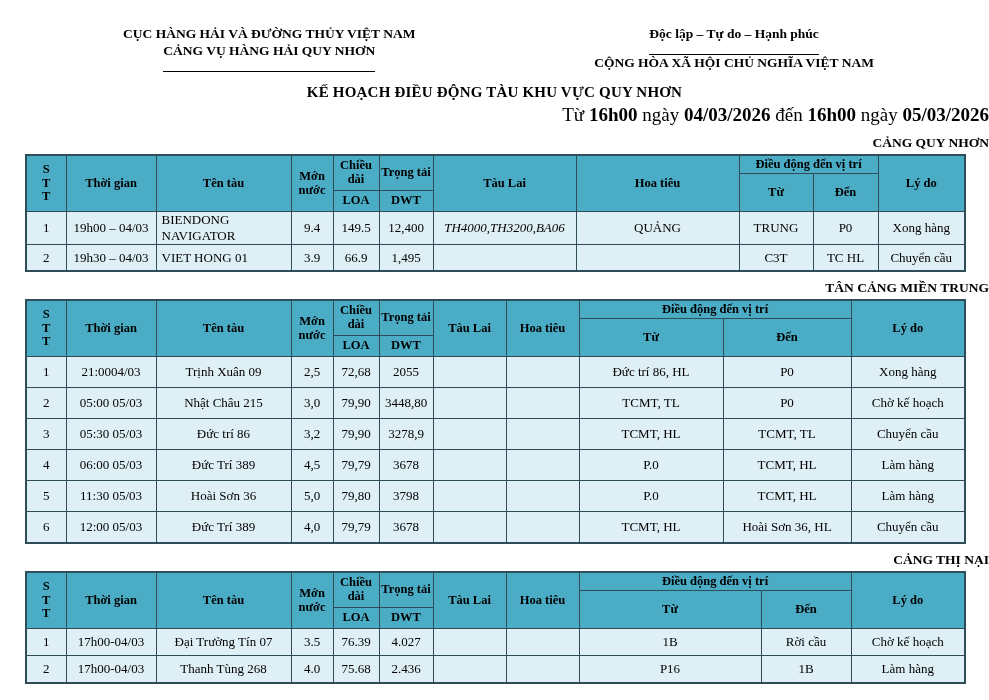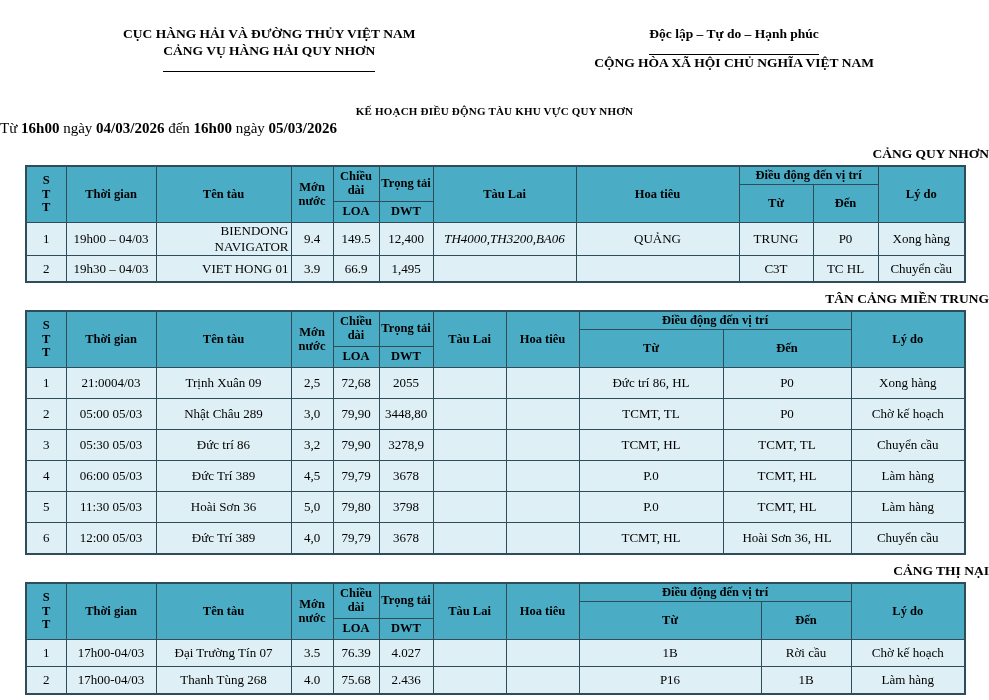--- a/index.html
+++ b/index.html
@@ -11,23 +11,23 @@
   .page{width:989px;height:700px;position:relative;}
 
   
   .org-row{display:flex;padding-top:26px;}
   .org-left{width:50%;text-align:center;}
   .org-right{width:44%;text-align:center;}
   .org-line{font-weight:bold;font-size:13.5px;line-height:1.25;margin-left:44px;}
   .org-underline{display:inline-block;border-bottom:1.5px solid #000;padding-bottom:11px;}
 
   .main-title{
-    text-align:center;font-weight:bold;font-size:11px;margin-top:33px;letter-spacing:.2px;
-  }
-  .date-line{text-align:left;font-size:15px;margin-top:3px;}
+    text-align:center;font-weight:bold;font-size:15px;margin-top:12px;letter-spacing:.2px;
+  }
+  .date-line{text-align:right;font-size:19px;margin-top:3px;}
   .date-line .b{font-weight:bold;}
 
   .section-title{
     text-align:right;font-weight:bold;font-size:13.5px;
     margin-top:8px;margin-bottom:3px;
   }
   .section-title.first{margin-top:9px;}
 
   table.ship-table{
     table-layout:fixed;border-collapse:collapse;
@@ -50,21 +50,21 @@
   thead tr:nth-child(1){height:19px;}
   thead tr:nth-child(2){height:17px;}
   thead tr:nth-child(3){height:21px;}
   .th-stt{white-space:pre-line;font-size:12px;line-height:1.2;}
 
   #table-0 tbody tr:first-child{height:32px;}
   #table-0 tbody tr:last-child{height:26px;}
   #table-1 tbody tr{height:31px;}
   #table-2 tbody tr{height:27px;}
 
-  #table-0 .td-ten_tau{text-align:right;padding-left:5px;}
+  #table-0 .td-ten_tau{text-align:left;padding-left:5px;}
   .td-tau_lai{font-size:11px;font-style:italic;}
 </style>
 </head>
 <body>
 
 <div class="page">
 
   <div class="org-row">
     <div class="org-left">
       <div class="org-line">CỤC HÀNG HẢI VÀ ĐƯỜNG THỦY VIỆT NAM</div>
@@ -200,21 +200,21 @@
             <td class="td-dwt">2055</td>
             <td class="td-tau_lai"></td>
             <td class="td-hoa_tieu"></td>
             <td class="td-tu">Đức trí 86, HL</td>
             <td class="td-den">P0</td>
             <td class="td-ly_do">Xong hàng</td>
           </tr>
           <tr>
             <td class="td-stt">2</td>
             <td class="td-thoi_gian">05:00 05/03</td>
-            <td class="td-ten_tau">Nhật Châu 289</td>
+            <td class="td-ten_tau">Nhật Châu 215</td>
             <td class="td-mon_nuoc">3,0</td>
             <td class="td-loa">79,90</td>
             <td class="td-dwt">3448,80</td>
             <td class="td-tau_lai"></td>
             <td class="td-hoa_tieu"></td>
             <td class="td-tu">TCMT, TL</td>
             <td class="td-den">P0</td>
             <td class="td-ly_do">Chờ kế hoạch</td>
           </tr>
           <tr>

